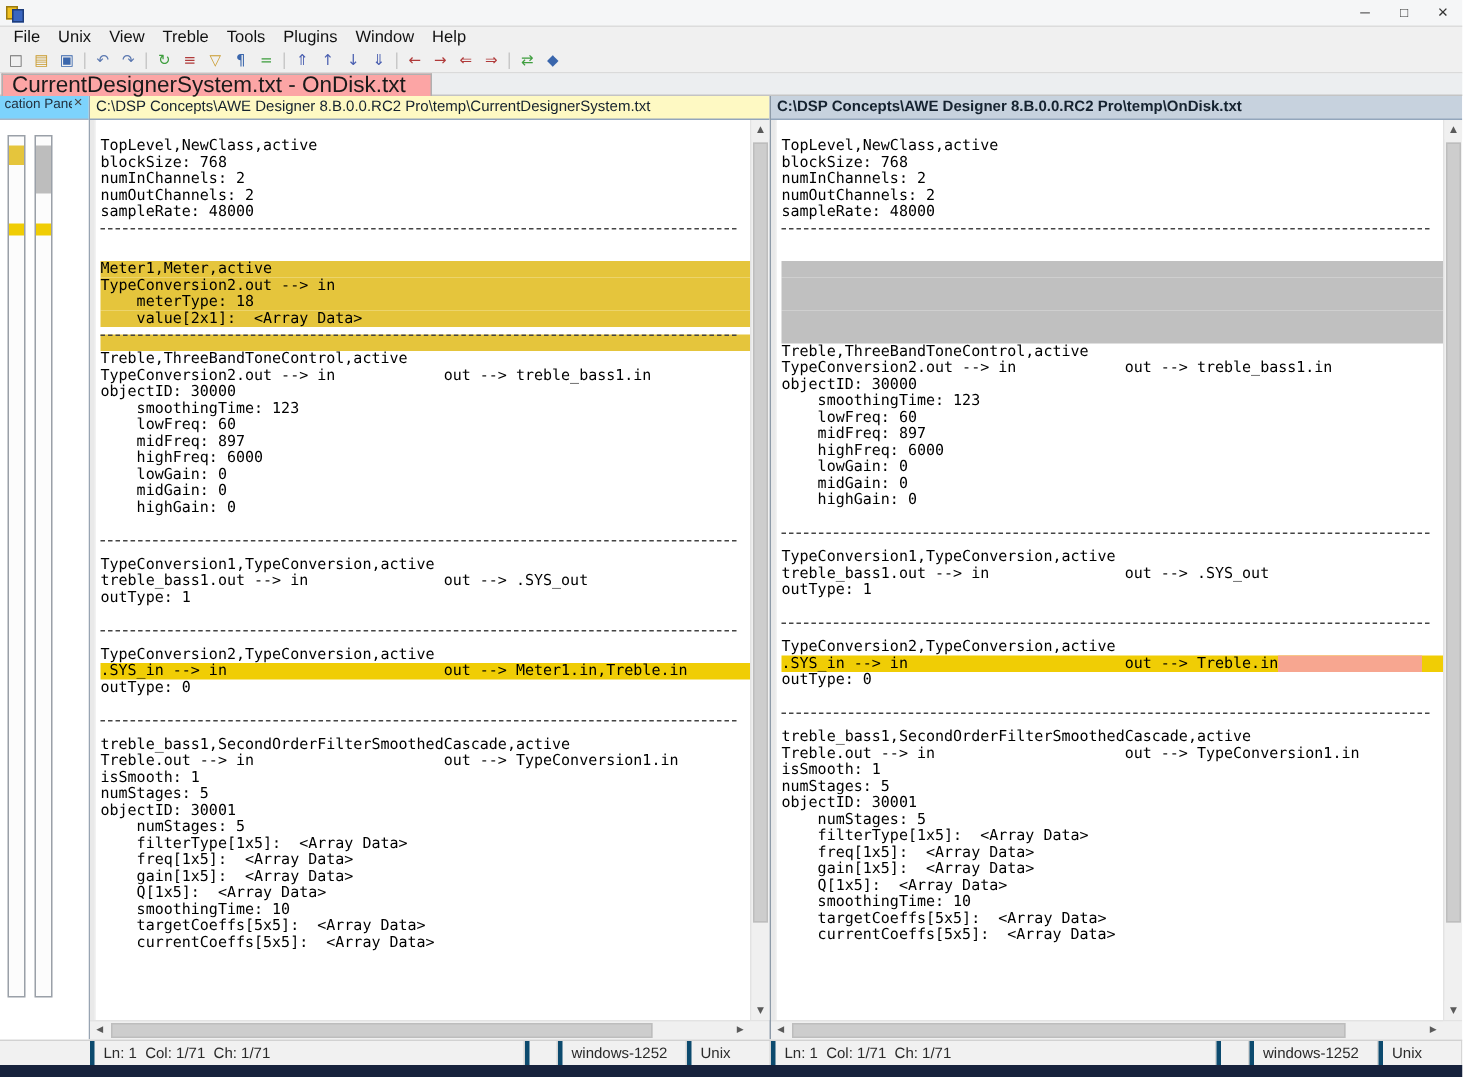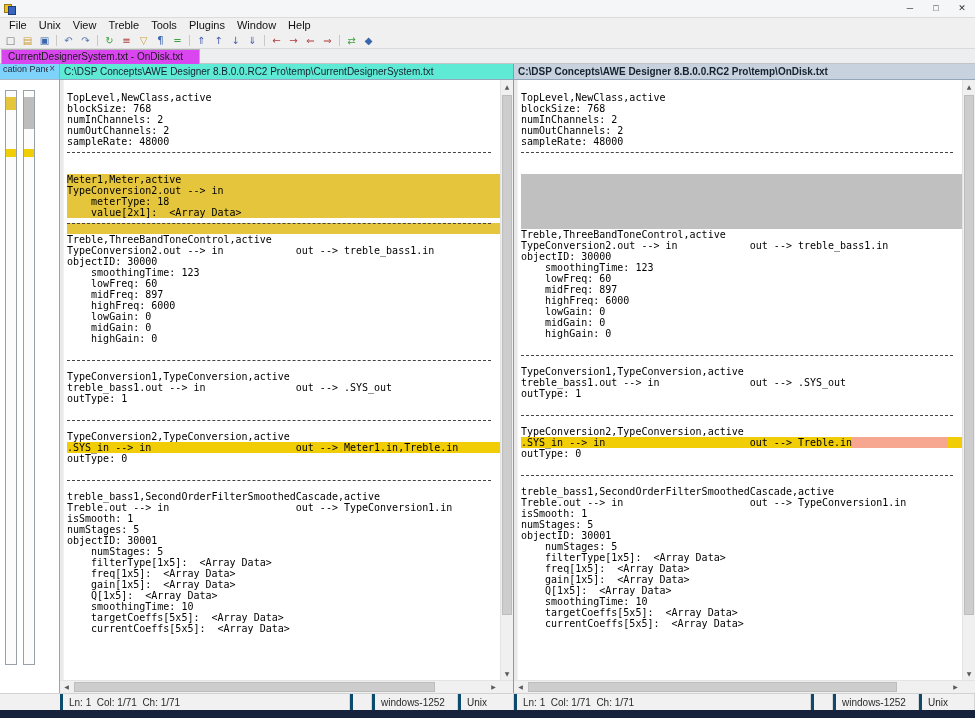--- a/index.html
+++ b/index.html
@@ -24,22 +24,22 @@
   
   .toolbar { height:17px; flex:0 0 17px; background:#f0f0f0; border-bottom:1px solid #dadada;
              display:flex; align-items:center; padding-left:2px; }
   .tb-btn { width:17px; height:15px; border:none; background:transparent; padding:0;
             font-family:"DejaVu Sans", sans-serif; font-size:10px; line-height:15px; text-align:center; }
   .tb-sep { width:1px; height:11px; background:#c8c8c8; margin:0 3px; }
 
   
   .tabbar { height:15px; flex:0 0 15px; background:#eceef0; border-bottom:1px solid #c4c4c4;
             display:flex; align-items:flex-end; padding-left:1px; }
-  .tab { position:relative; top:1px; background:#d946ef; border:1px solid #b0b0b0; border-bottom:none;
-         font-size:10px; line-height:12px; padding:1px 16px 1px 6px; color:#1a1a1a; white-space:nowrap; }
+  .tab { position:relative; top:1px; background:#fca5a5; border:1px solid #b0b0b0; border-bottom:none;
+         font-size:15px; line-height:12px; padding:1px 16px 1px 6px; color:#1a1a1a; white-space:nowrap; }
 
   
   .main { flex:1; display:flex; overflow:hidden; background:#fff; }
 
   
   .loc-col { width:60px; flex:0 0 60px; border-right:1px solid #98a4b2; display:flex; flex-direction:column; }
   .loc-header { height:16px; flex:0 0 16px; background:#7dd3fc; border-bottom:1px solid #a8b6c6;
                 display:flex; align-items:flex-start; font-size:9px; color:#22303e; padding:0 3px; overflow:hidden; }
   .loc-title { flex:1; white-space:nowrap; overflow:hidden; }
   .loc-close { font-size:10px; line-height:10px; color:#444; padding:0 1px; }
@@ -47,21 +47,21 @@
   .loc-bar { position:absolute; top:10px; bottom:28px; width:12px; background:#fcfcfc; border:1px solid #9aa0a8; }
   .loc-bar.b1 { left:5px; } .loc-bar.b2 { left:23px; }
   .loc-seg { position:absolute; left:0; right:0; }
 
   
   .pane { display:flex; flex-direction:column; overflow:hidden; }
   .pane.left { width:453px; flex:0 0 453px; }
   .pane.rightp { flex:1; border-left:1px solid #8d9aa8; }
   .pane-header { height:16px; flex:0 0 16px; font-size:10px; line-height:15px; color:#15222f;
                  padding:0 4px; white-space:nowrap; overflow:hidden; border-bottom:1px solid #93a6bc; }
-  .pane-header.act { background:#5eead4; }
+  .pane-header.act { background:#fef9c3; }
   .pane-header.inact { background:#c7d2de;font-weight:bold; }
   .pane-body { flex:1; display:flex; overflow:hidden; background:#fff; }
   .margin { width:4px; flex:0 0 4px; background:#e9e9e9; border-right:1px solid #f2f2f2; }
   .code { flex:1; overflow:hidden; background:#fff; padding:12px 0 0 3px;
           font-family:"DejaVu Sans Mono","Liberation Mono",monospace; font-size:10px; line-height:11px;
           white-space:pre; color:#000; }
   .cl { height:11px; }
   .dash { border-top:1px dashed #444; margin-top:5px; width:98%; }
   .tail { white-space:pre; }
 

